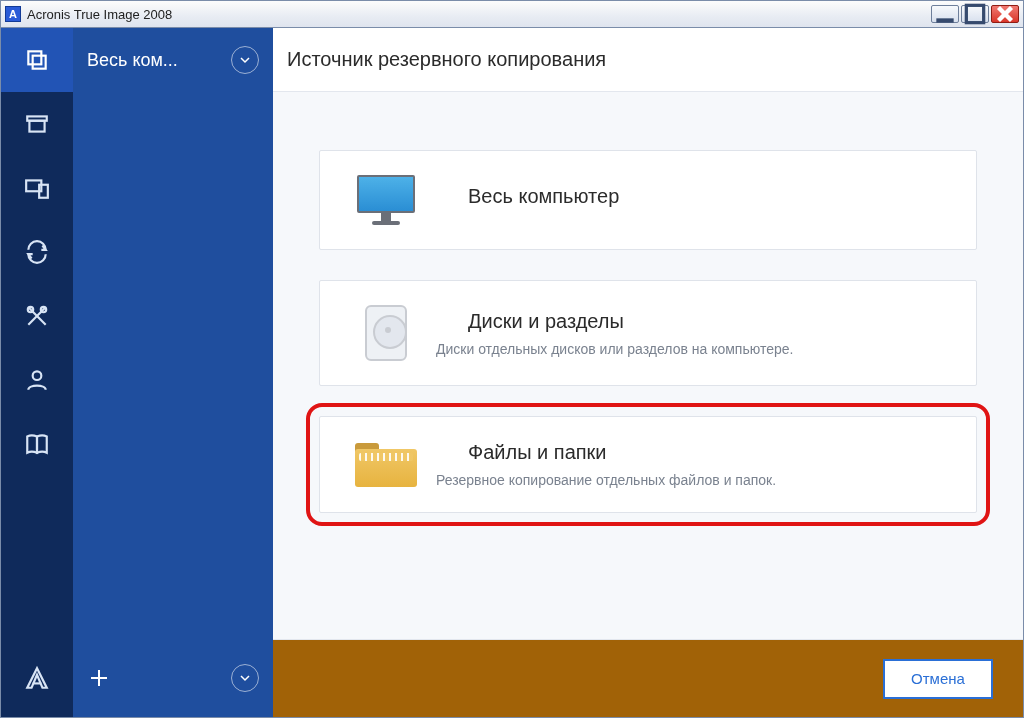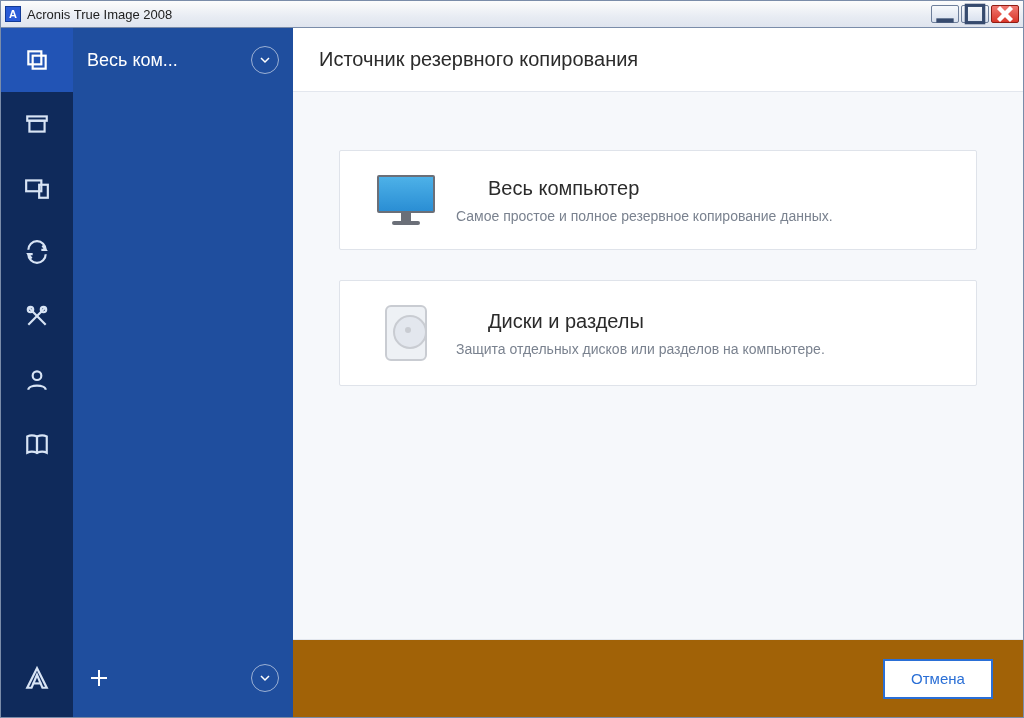--- a/index.html
+++ b/index.html
@@ -71,21 +71,21 @@
   }
   .nav-rail .nav-item.active {
     background: #2254b5;
   }
   .nav-rail .nav-item svg { width: 26px; height: 26px; }
   .nav-rail .nav-spacer { flex: 1; }
   .nav-rail .nav-bottom .nav-item { height: 78px; }
 
   
   .side-panel {
-    width: 220px;
+    width: 200px;
     background: #1f4e9e;
     color: #fff;
     display: flex;
     flex-direction: column;
   }
   .side-panel .panel-head {
     height: 64px;
     display: flex;
     align-items: center;
     padding: 0 14px;
@@ -125,21 +125,21 @@
   
   .main {
     flex: 1;
     display: flex;
     flex-direction: column;
     position: relative;
   }
   .main-header {
     height: 64px;
     display: flex; align-items: center;
-    padding: 0 26px;
+    padding: 0 14px;
     font-size: 20px;
     color: #2b2b2b;
     border-bottom: 1px solid #e3e7ee;
     background: #fff;
   }
   .main-body {
     flex: 1;
     background: #f6f8fb;
     padding: 58px 46px 20px 46px;
   }
@@ -389,34 +389,46 @@
       <div class="option-card">
         <div class="icon-slot">
           <div class="monitor">
             <div class="screen"></div>
             <div class="stand"></div>
             <div class="base"></div>
           </div>
         </div>
         <div class="text-slot">
           <div class="opt-title">Весь компьютер</div>
-          <div class="opt-desc">Самое простое и полное резервное копирование данных.</div>
         </div>
       </div>
 
       <div class="option-card">
         <div class="icon-slot">
           <div class="disk"></div>
         </div>
         <div class="text-slot">
           <div class="opt-title">Диски и разделы</div>
-          <div class="opt-desc">Защита отдельных дисков или разделов на компьютере.</div>
-        </div>
-      </div>
-
+          <div class="opt-desc">Диски отдельных дисков или разделов на компьютере.</div>
+        </div>
+      </div>
+
+      <div class="option-card highlighted">
+        <div class="icon-slot">
+          <div class="folder">
+            <div class="tab"></div>
+            <div class="body"></div>
+            <div class="ruler"></div>
+          </div>
+        </div>
+        <div class="text-slot">
+          <div class="opt-title">Файлы и папки</div>
+          <div class="opt-desc">Резервное копирование отдельных файлов и папок.</div>
+        </div>
+      </div>
 
     </div>
 
     <div class="main-footer">
       <div class="btn">
         <span>Отмена</span>
       </div>
     </div>
   </div>
 

